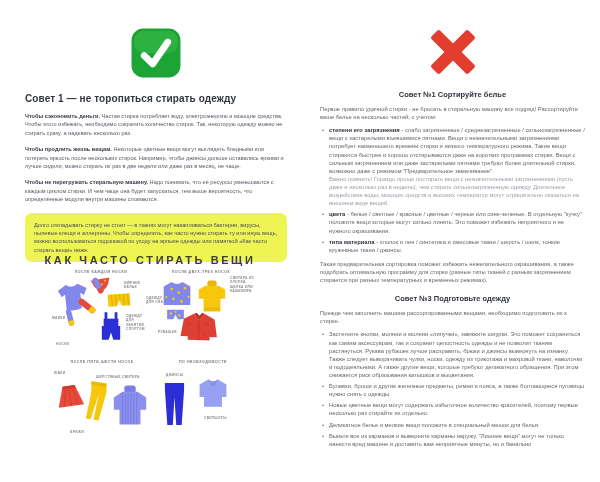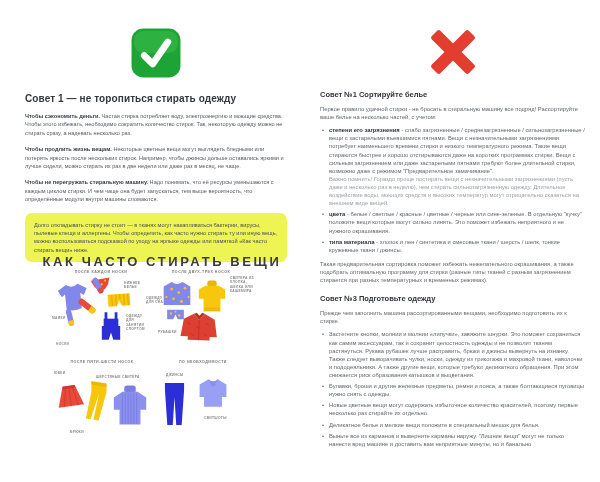--- a/index.html
+++ b/index.html
@@ -12,33 +12,33 @@
   .l-inner{padding:0 13px 0 25px;}
   .icon-wrap{display:flex;justify-content:center;margin-top:26px;height:54px;}
   .l-title{font-size:10px;font-weight:bold;color:#33373e;margin:13px 0 0;letter-spacing:0.1px;}
   .lpara{font-size:5.6px;line-height:1.5;color:#555a63;margin:8px 0 0;}
   .lead{font-weight:bold;color:#373b43;}
   .callout{margin-top:9px;background:#edf453;border-radius:7px;padding:8px 9px;
            font-size:5.6px;line-height:1.5;color:#4c5058;}
 
   
   .info{position:absolute;top:248px;left:0;width:300px;height:234px;}
-  .info-title{position:absolute;top:6px;left:12px;width:100%;text-align:center;
-              font-size:13px;font-weight:bold;letter-spacing:2.6px;color:#3d3d3d;}
+  .info-title{position:absolute;top:6px;left:0;width:100%;text-align:center;
+              font-size:11px;font-weight:bold;letter-spacing:2.6px;color:#3d3d3d;}
   .q{position:absolute;}
   .q-title{position:absolute;top:0;left:0;width:100%;text-align:center;
            font-size:3.6px;font-weight:bold;letter-spacing:0.5px;color:#7c7c7c;}
   .g{position:absolute;line-height:0;}
   .g-label{position:absolute;font-size:3.3px;font-weight:bold;letter-spacing:0.3px;
            line-height:1.35;color:#8a8a8a;}
 
   
   .r-inner{padding:0 15px 0 20px;}
   .icon-wrap-r{display:flex;justify-content:center;margin-top:24px;height:56px;}
-  .r-title{font-size:7.5px;font-weight:bold;color:#2f343b;margin:10px 0 0;}
+  .r-title{font-size:7.5px;font-weight:bold;color:#2f343b;margin:10px 0 0;text-align:center;}
   .rp{font-size:5.8px;line-height:1.4;color:#63676e;margin:6px 0 0;}
   .rl{margin:5px 0 0;padding:0 0 0 9px;list-style:none;}
   .rl li{position:relative;font-size:5.8px;line-height:1.4;color:#63676e;margin-top:3px;}
   .rl li::before{content:"\2022";position:absolute;left:-7px;top:0;color:#63676e;}
   .term{font-weight:bold;color:#2f343b;}
   .note{display:block;color:#9ba0a8;}
 </style>
 </head>
 <body>
 

